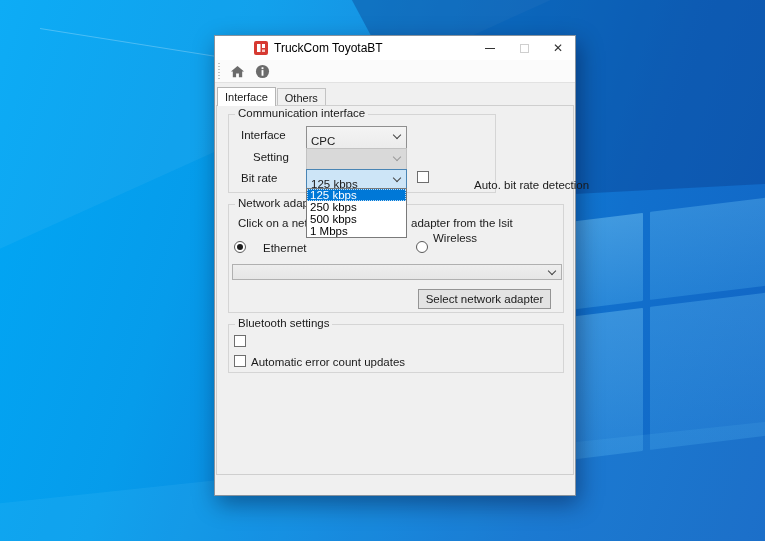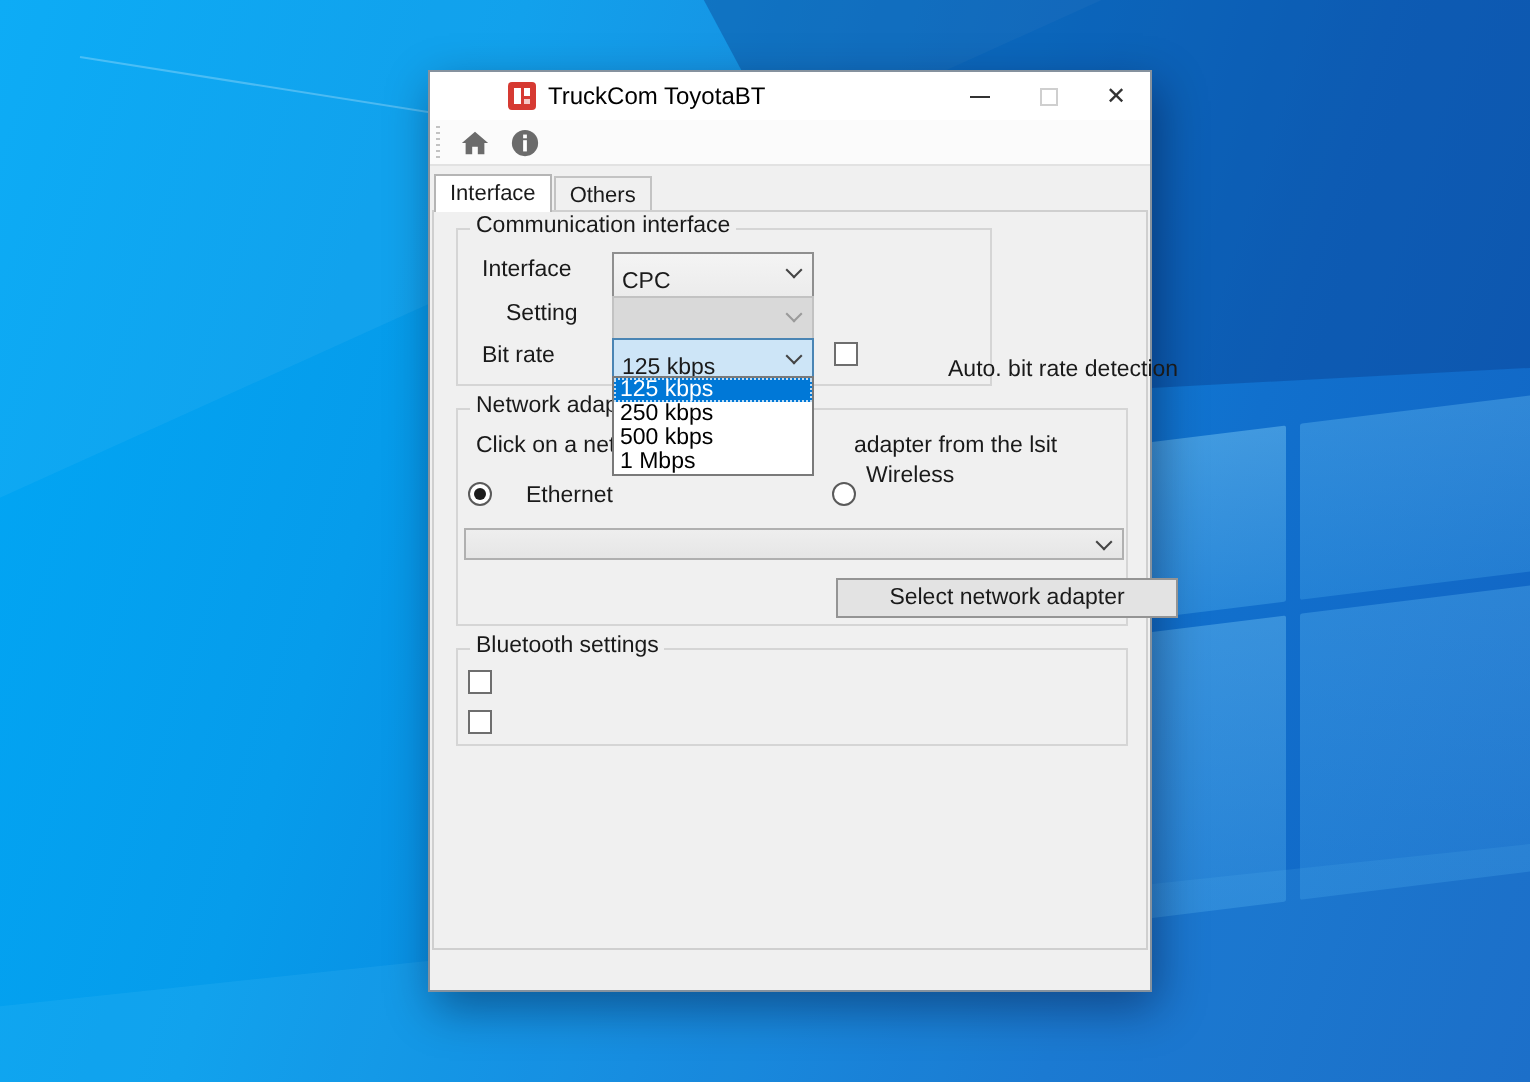--- a/index.html
+++ b/index.html
@@ -97,21 +97,21 @@
   .radio { position:absolute; width:12px; height:12px; background:#fff; border:1px solid #5a5a5a;
     border-radius:50%; }
   .radio .dot { display:none; position:absolute; left:2px; top:2px; width:6px; height:6px;
     border-radius:50%; background:#1d1d1d; }
   .radio.on .dot { display:block; }
 
   
   .combo-adapter { left:17px; top:228px; width:330px; height:16px;
     background:linear-gradient(180deg,#eeeeee,#e6e6e6); border-color:#b0b0b0; }
   .combo-adapter .chev { top:4px; }
-  .btn { position:absolute; left:203px; top:253px; width:171px; height:20px;
+  .btn { position:absolute; left:203px; top:253px; width:133px; height:20px;
     background:#e3e3e3; border:1px solid #949494; font-size:11.5px;
     display:flex; align-items:center; justify-content:center; }
 </style>
 </head>
 <body>
 
 <div class="desktop">
   <div class="wall-beam-tl"></div>
   <div class="wall-dark-tr"></div>
   <div class="wall-beam-br"></div>
@@ -190,34 +190,35 @@
     <div class="dd-item sel">125 kbps</div>
     <div class="dd-item">250 kbps</div>
     <div class="dd-item">500 kbps</div>
     <div class="dd-item">1 Mbps</div>
   </div>
 
   <div class="group g-net">
     <span class="group-label">Network adapter</span>
   </div>
   <span class="flabel" style="left:23px; top:181px;">Click on a network i</span>
-  <span class="flabel" style="left:196px; top:181px;margin-left:16px;">adapter from the lsit</span>
+  <span class="flabel" style="left:196px; top:181px;">adapter from the lsit</span>
 
   <div class="radio on" style="left:19px; top:205px;">
       <span class="dot"></span>
     </div>
   <span class="flabel" style="left:36px; top:206px;padding-left:12px;">Ethernet</span>
   <div class="radio" style="left:201px; top:205px;"></div>
   <span class="flabel" style="left:218px; top:196px;text-align:center;">Wireless</span>
 
   <div class="combo combo-adapter">
     <span></span>
     <span class="chev"></span>
   </div>
   <div class="btn">Select network adapter</div>
 
   <div class="group g-bt">
     <span class="group-label">Bluetooth settings</span>
   </div>
   <div class="checkbox" style="left:19px; top:299px;"></div>
   <div class="checkbox" style="left:19px; top:319px;"></div>
+  <span class="flabel" style="left:36px; top:320px;">Automatic error count updates</span>
 
 </div>
 
 </body></html>

